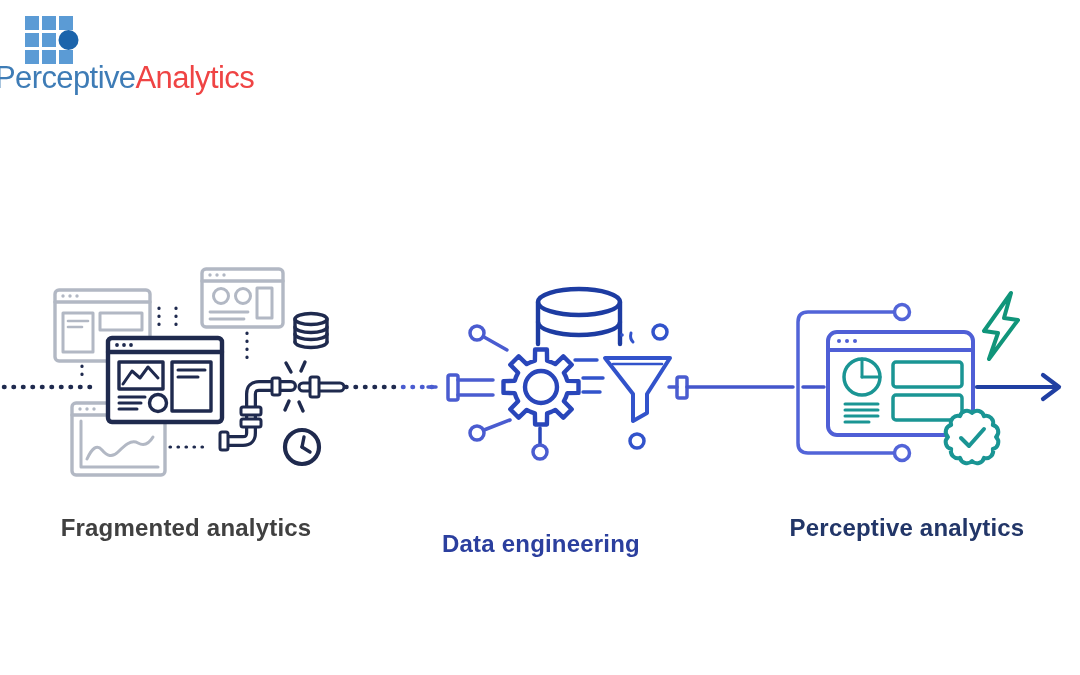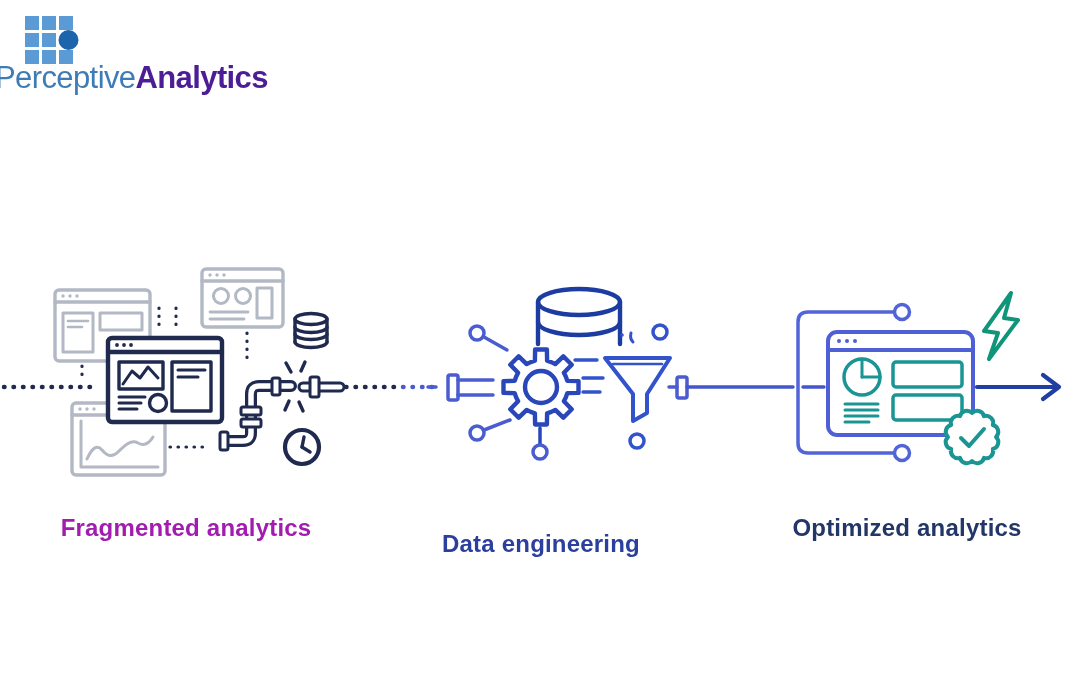--- a/index.html
+++ b/index.html
@@ -6,27 +6,27 @@
   body{
     width:1080px;height:675px;background:#ffffff;overflow:hidden;
     font-family:"Liberation Sans", sans-serif;position:relative;
   }
   .stage{position:absolute;inset:0;}
   
   .logo{position:absolute;left:0;top:0;width:300px;height:110px;}
   .logo-mark{position:absolute;left:25px;top:16px;}
   .logo-text{position:absolute;left:-5px;top:60px;font-size:31px;letter-spacing:-0.6px;white-space:nowrap;}
   .lt-reg{color:#3e7cb6;font-weight:400;}
-  .lt-bold{color:#4c1d95;font-weight:700;}
+  .lt-bold{color:#ef4444;font-weight:400;}
   
   .illustration{position:absolute;left:0;top:0;width:1080px;height:675px;}
   
   .stage-label{position:absolute;top:514px;transform:translateX(-50%);
     font-size:24px;font-weight:700;letter-spacing:0.2px;white-space:nowrap;}
-  .lbl-frag{left:186px;color:#a21caf;}
+  .lbl-frag{left:186px;color:#404040;}
   .lbl-eng{left:541px;color:#2b3f9e;margin-top:16px;}
   .lbl-opt{left:907px;color:#223668;}
 </style>
 </head>
 <body>
 
 <div class="stage">
 
   <header class="logo">
     <svg class="logo-mark" width="58" height="52" viewBox="0 0 58 52">
@@ -276,15 +276,15 @@
 
       <g stroke="#203fa2" stroke-width="4.2">
         <line x1="977" y1="387" x2="1057" y2="387"></line>
         <path d="M1043,375 L1059,387 L1043,399"></path>
       </g>
     </g>
   </svg>
 
   <div class="stage-label lbl-frag">Fragmented analytics</div>
   <div class="stage-label lbl-eng">Data engineering</div>
-  <div class="stage-label lbl-opt">Optimized analytics</div>
+  <div class="stage-label lbl-opt">Perceptive analytics</div>
 
 </div>
 
 </body></html>

